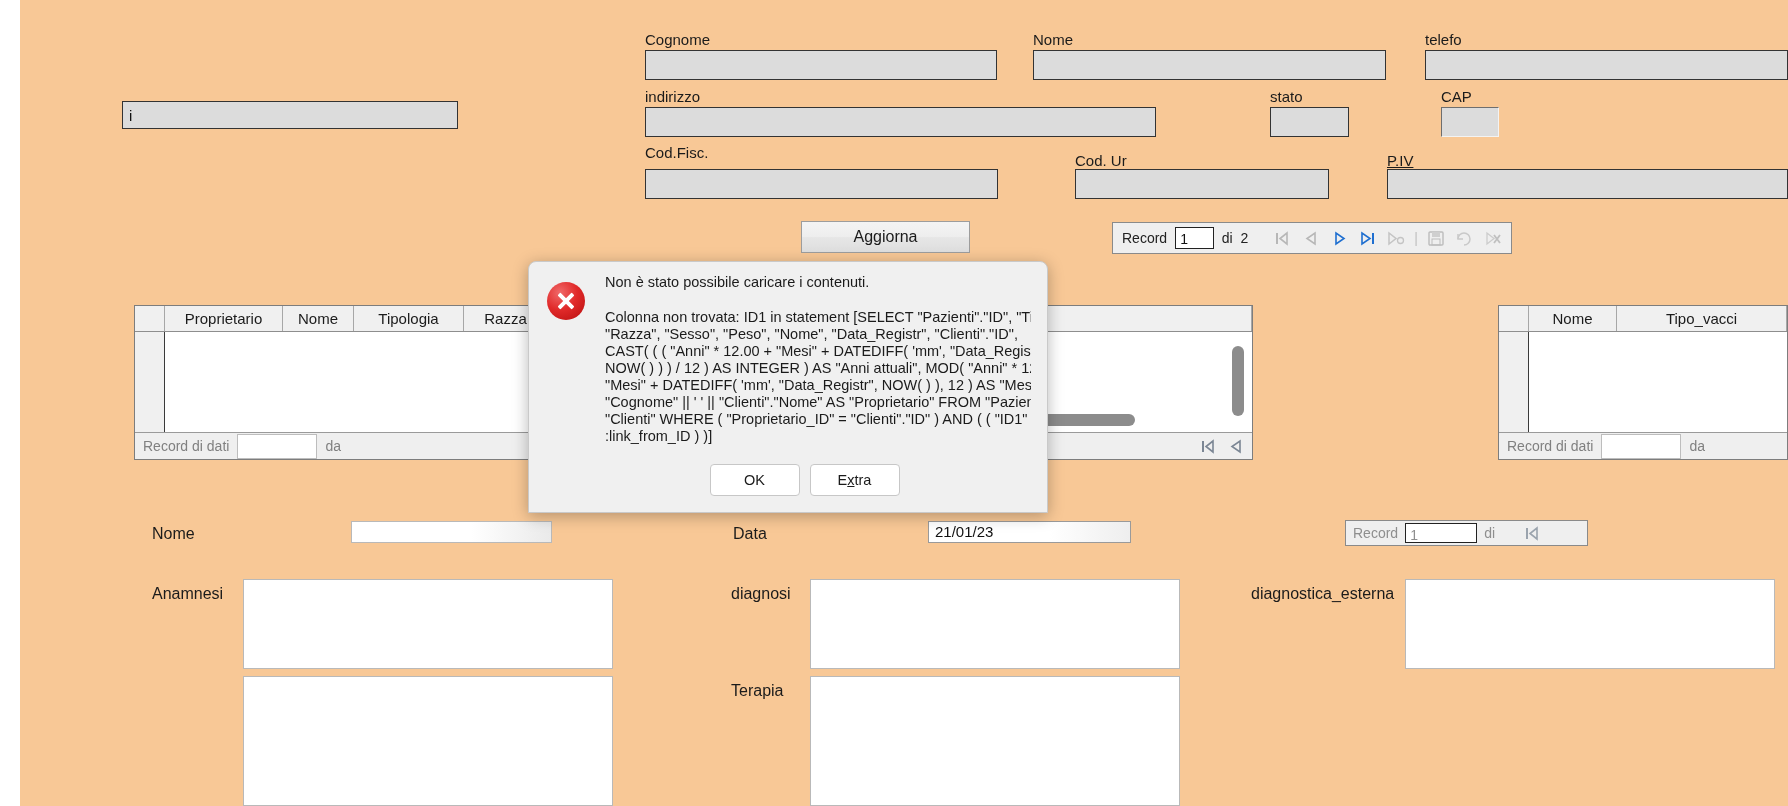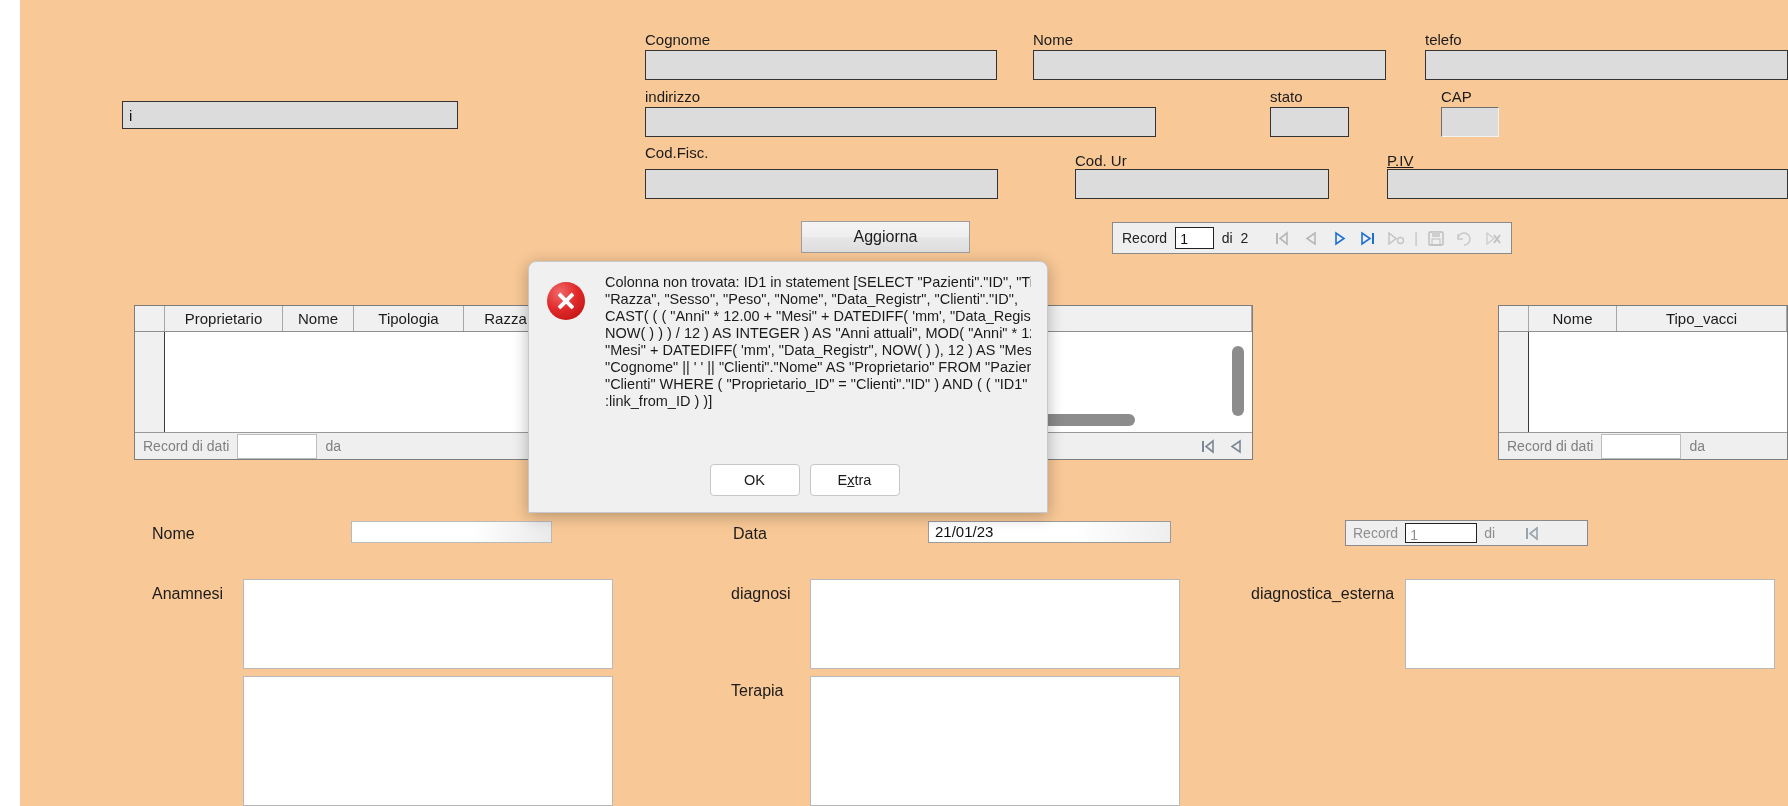--- a/index.html
+++ b/index.html
@@ -430,21 +430,21 @@
       <span class="ftext">Record di dati</span>
       <div class="fbox"></div>
       <span class="ftext">da</span>
     </div>
   </div>
 
   <div class="fld-label" style="left:152px; top:525px; font-size:16px;">Nome</div>
   <div class="input-white" style="left:351px; top:521px; width:201px; height:22px; background:linear-gradient(90deg,#ffffff 60%, #eaeaea 100%);"></div>
 
   <div class="fld-label" style="left:733px; top:525px; font-size:16px;">Data</div>
-  <div class="input-white-txt" style="left:928px; top:521px; width:243px; height:22px; line-height:16px; padding:2px 6px; font-size:15px; background:linear-gradient(90deg,#ffffff 60%, #eeeeee 100%);">21/01/23</div>
+  <div class="input-white-txt" style="left:928px; top:521px; width:203px; height:22px; line-height:16px; padding:2px 6px; font-size:15px; background:linear-gradient(90deg,#ffffff 60%, #eeeeee 100%);">21/01/23</div>
 
   <div class="recnav" style="left:1345px; top:520px; width:243px; height:26px; padding:0 7px; gap:7px;">
     <span class="lbl" style="color:#8e8e8e;">Record</span>
     <div class="recbox" style="height:20px;width:72px;color:#8e8e8e;">1</div>
     <span class="lbl" style="color:#8e8e8e;">di</span>
     <span class="navico" style="margin-left:22px;">
       <svg width="19" height="17" viewBox="0 0 19 17">
           <rect x="2" y="3" width="2" height="11" fill="#9aa3ad"></rect>
           <path d="M13 3 L13 14 L6 8.5 Z" fill="none" stroke="#9aa3ad" stroke-width="1.6"></path>
         </svg>
@@ -464,20 +464,21 @@
   <div class="input-white" style="left:810px; top:676px; width:370px; height:130px;"></div>
 
   <div class="input-white" style="left:243px; top:676px; width:370px; height:130px;"></div>
 
   <div class="tiny-right" style="top:690px;">&nbsp;</div>
 
   <div class="dialog" style="left:528px; top:261px; width:520px; height:252px;">
     <div class="dlg-body">
       <div class="err-icon"></div>
       <div class="err-text">
+        <div class="err-head">Non è stato possibile caricare i contenuti.</div>
         <div class="err-detail">Colonna non trovata: ID1 in statement [SELECT "Pazienti"."ID", "Tipologia",
 "Razza", "Sesso", "Peso", "Nome", "Data_Registr", "Clienti"."ID",
 CAST( ( ( "Anni" * 12.00 + "Mesi" + DATEDIFF( 'mm', "Data_Registr",
 NOW( ) ) ) / 12 ) AS INTEGER ) AS "Anni attuali", MOD( "Anni" * 12.00 +
 "Mesi" + DATEDIFF( 'mm', "Data_Registr", NOW( ) ), 12 ) AS "Mesi Attuali",
 "Cognome" || ' ' || "Clienti"."Nome" AS "Proprietario" FROM "Pazienti",
 "Clienti" WHERE ( "Proprietario_ID" = "Clienti"."ID" ) AND ( ( "ID1" =
 :link_from_ID ) )]</div>
       </div>
     </div>

